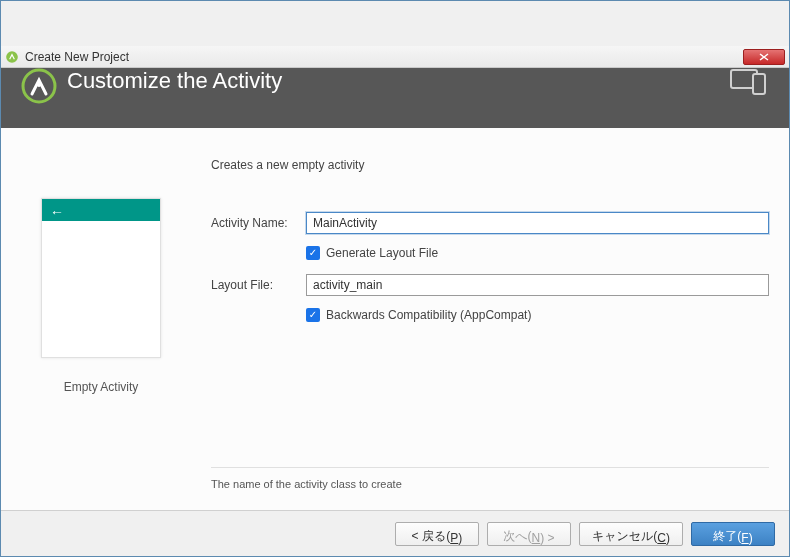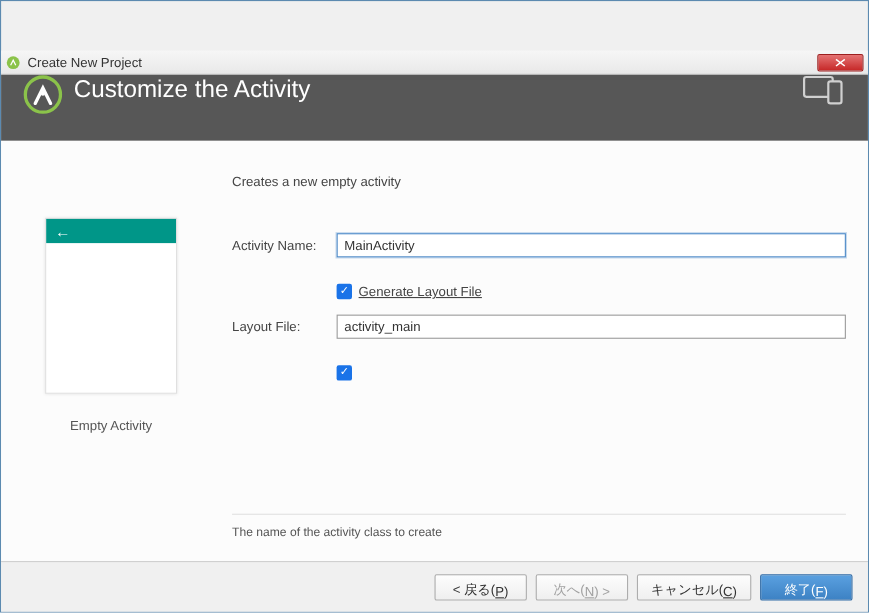--- a/index.html
+++ b/index.html
@@ -17,27 +17,27 @@
   .header .device-icon { width: 40px; height: 28px; display:flex; align-items:flex-end; }
   
   .content { flex: 1; background: #fcfcfc; display: flex; padding: 30px 20px 10px 20px; gap: 30px;}
   .left-col { width: 160px; display:flex; flex-direction:column; align-items:center; padding-top: 40px; }
   .preview { width: 120px; height: 160px; background:#fff; border:1px solid #e0e0e0; box-shadow: 0 0 3px rgba(0,0,0,0.1); display:flex; flex-direction:column; }
   .preview .app-bar { height: 22px; background:#009688; display:flex; align-items:center; padding-left:8px; }
   .preview .app-bar .back { color:#fff; font-size:14px; }
   .preview-caption { margin-top: 22px; font-size: 12px; color:#555; }
   .right-col { flex:1; display:flex; flex-direction:column; }
   .desc { font-size: 12px; color:#444; margin-bottom: 40px; }
-  .form-row { display:flex; align-items:center; margin-bottom: 18px; }
+  .form-row { display:flex; align-items:center; margin-bottom: 6px; }
   .form-row label { width: 95px; text-align:left; font-size:12px; color:#444; }
   .form-row input[type=text] { flex:1; height: 22px; padding: 2px 6px; font-size:12px; border:1px solid #9a9a9a; background:#fff; color:#333; }
   .form-row input[type=text].focused { border:1px solid #4a88c7; box-shadow: 0 0 0 1px rgba(74,136,199,0.3); }
   .check-row { display:flex; align-items:center; margin: 6px 0 14px 95px; gap:6px; }
   .check-box { width:14px; height:14px; background:#1a73e8; border-radius:2px; display:flex; align-items:center; justify-content:center; color:#fff; font-size:10px; line-height:1; }
-  .check-label { font-size:12px; color:#444;text-decoration:underline; }
+  .check-label { font-size:12px; color:#444; }
   .spacer { flex:1; }
   .info-line { font-size:11px; color:#555; padding: 10px 0; border-top:1px solid #e0e0e0;}
   
   .footer { height: 46px; background:#f0f0f0; border-top:1px solid #d0d0d0; display:flex; justify-content:flex-end; align-items:center; padding: 0 14px; gap:8px; }
   .btn { height:24px; min-width:84px; padding:0 12px; font-size:12px; background:linear-gradient(#fdfdfd,#efefef); border:1px solid #adadad; border-radius:2px; cursor:pointer; color:#333; display:flex; align-items:flex-end; justify-content:center; }
   .btn.disabled { color:#a0a0a0; cursor:default; }
   .btn.primary { background:linear-gradient(#5aa0e0,#3d82c4); color:#fff; border-color:#2f6aa5; }
   .btn .mn { text-decoration: underline; }
 </style>
 </head>
@@ -101,20 +101,21 @@
         <span class="check-label">Generate Layout File</span>
       </div>
 
       <div class="form-row">
         <label>Layout File:</label>
         <input type="text" value="activity_main" style="">
       </div>
 
       <div class="check-row">
         <span class="check-box">✓</span>
+        <span class="check-label">Backwards Compatibility (AppCompat)</span>
       </div>
 
       <div class="spacer"></div>
       <div class="info-line">The name of the activity class to create</div>
     </div>
 
   </div>
 
   <div class="footer">
     <button class="btn">

